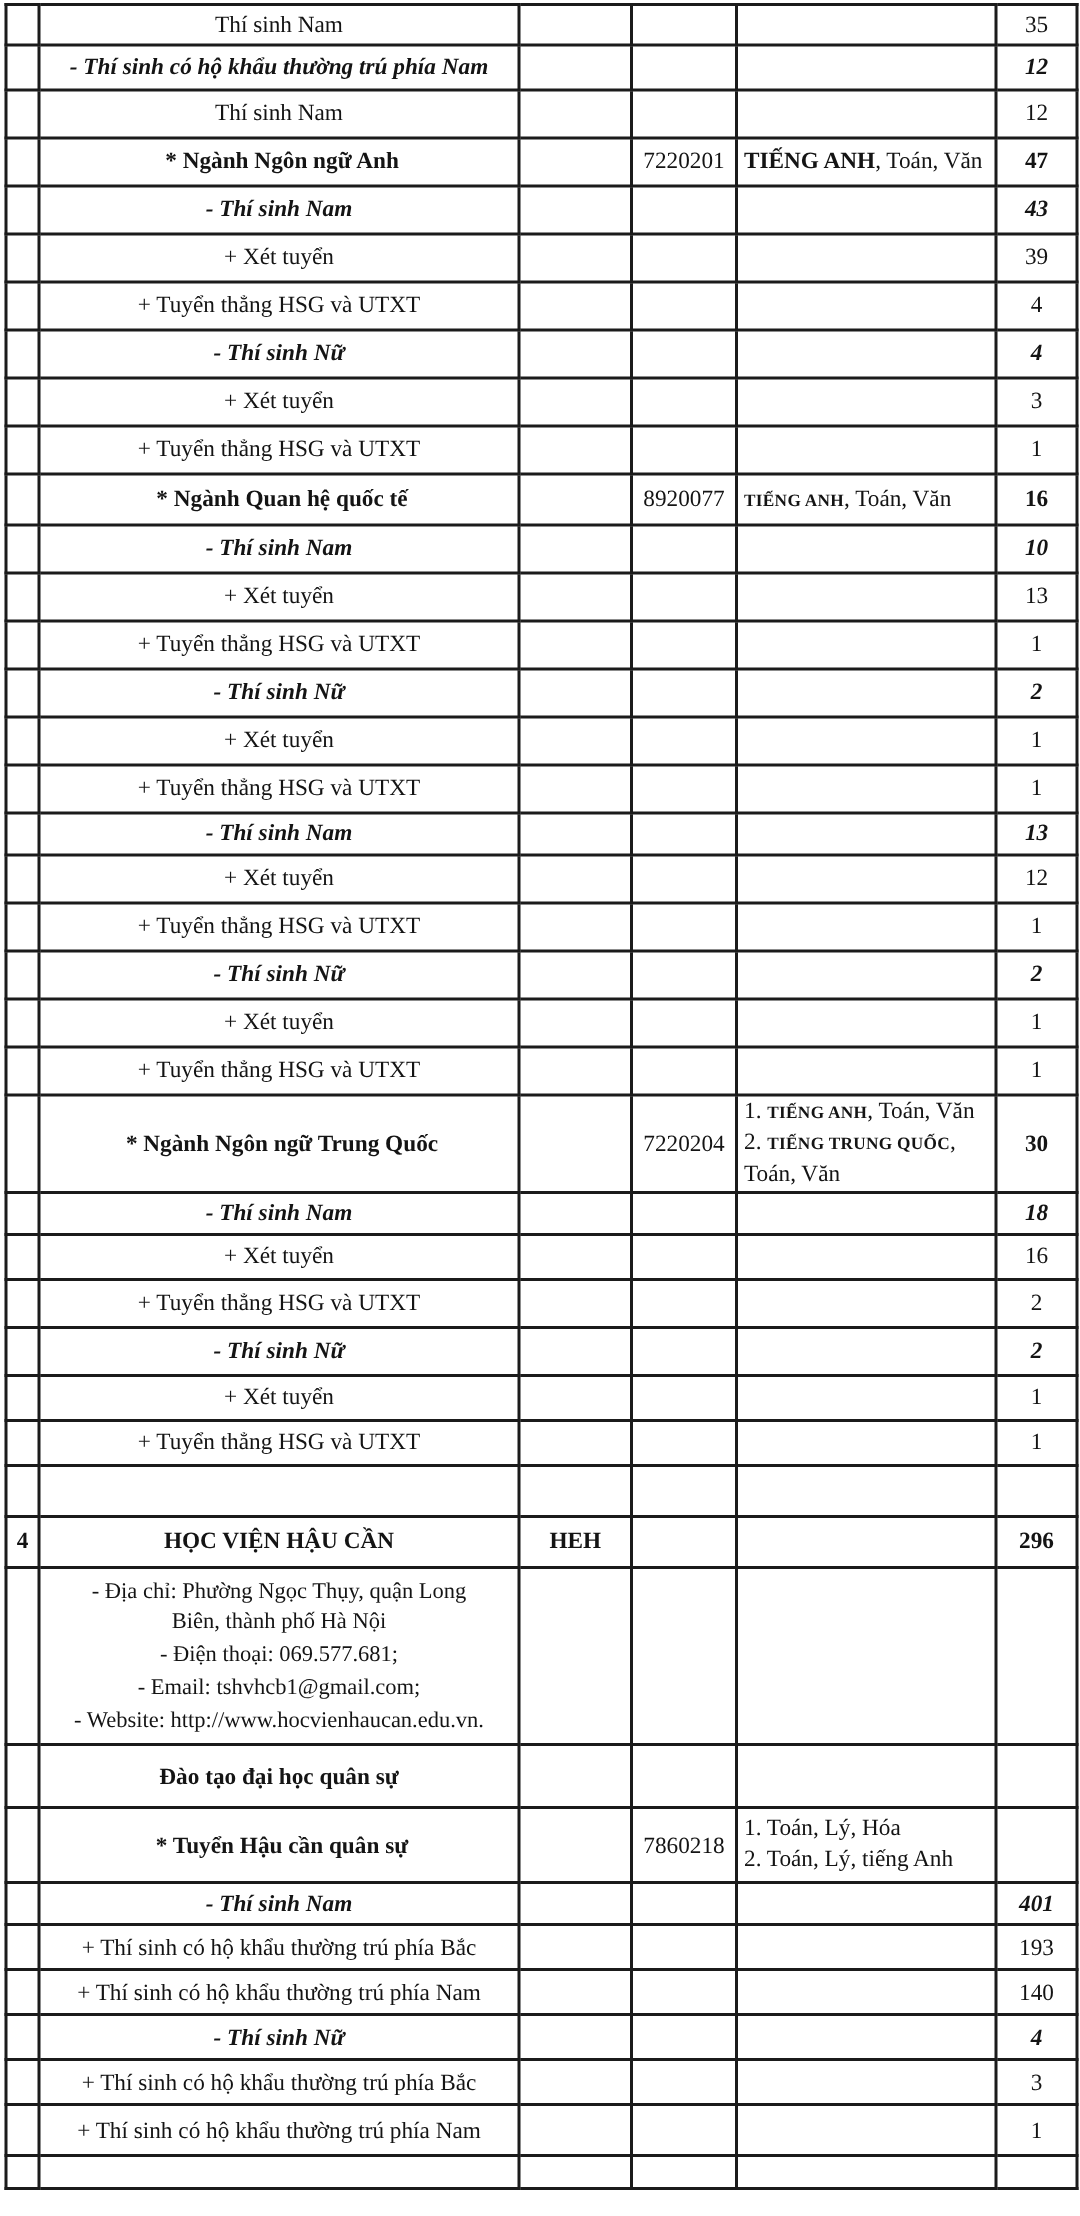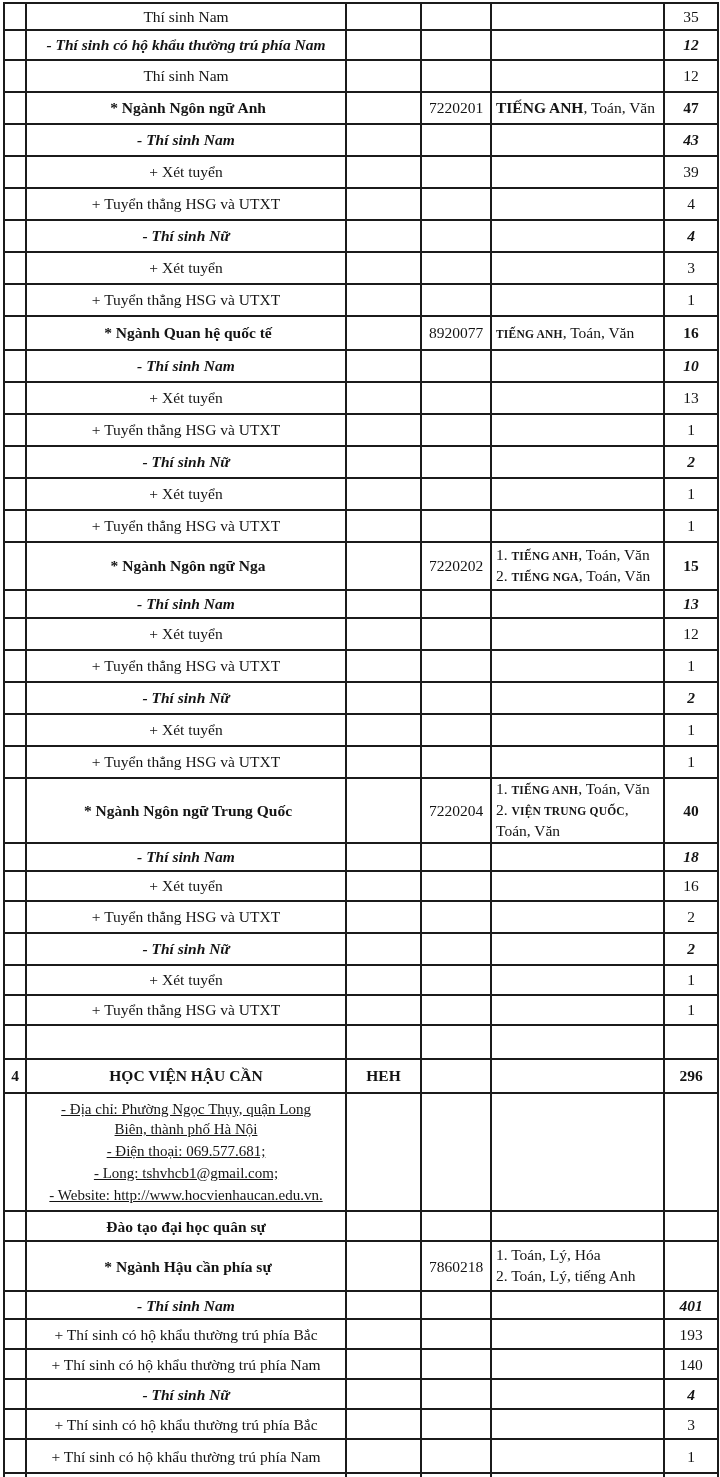--- a/index.html
+++ b/index.html
@@ -23,21 +23,21 @@
   .s2{font-weight:bold;}
   tr.k-group td.c-name,tr.k-group td.c-quota{font-weight:bold;font-style:italic;}
   tr.k-major td.c-name,tr.k-major td.c-quota{font-weight:bold;}
   tr.k-major td.c-name{padding-left:8px;}
   tr.k-univ td{font-weight:bold;}
   tr.k-section td.c-name{font-weight:bold;}
   tr.k-info td.c-name{
     white-space:normal;vertical-align:middle;padding:4px 4px 4px 4px;
     font-size:15px;line-height:1.38;
   }
-  tr.k-info td.c-name .info-line{margin:1px 17px;text-decoration:underline;}
+  tr.k-info td.c-name .info-line{margin:1px 17px;}
 </style>
 </head>
 <body>
 
 <table class="qt">
   <colgroup>
     <col style="width:22px">
     <col style="width:320px">
     <col style="width:75px">
     <col style="width:70px">
@@ -178,31 +178,20 @@
         <td class="c-quota">1</td>
       </tr>
       <tr class="k-plain" style="height: 32px;">
         <td class="c-stt"></td>
         <td class="c-name">+ Tuyển thẳng HSG và UTXT</td>
         <td class="c-school"></td>
         <td class="c-code"></td>
         <td class="c-subj"></td>
         <td class="c-quota">1</td>
       </tr>
-      <tr class="k-major" style="height: 48px;">
-        <td class="c-stt"></td>
-        <td class="c-name">* Ngành Ngôn ngữ Nga</td>
-        <td class="c-school"></td>
-        <td class="c-code">7220202</td>
-        <td class="c-subj">
-          <div class="subj-line">1. <span class="s1">TIẾNG ANH</span>, Toán, Văn</div>
-          <div class="subj-line">2. <span class="s1">TIẾNG NGA</span>, Toán, Văn</div>
-        </td>
-        <td class="c-quota">15</td>
-      </tr>
       <tr class="k-group" style="height: 28px;">
         <td class="c-stt"></td>
         <td class="c-name">- Thí sinh Nam</td>
         <td class="c-school"></td>
         <td class="c-code"></td>
         <td class="c-subj"></td>
         <td class="c-quota">13</td>
       </tr>
       <tr class="k-plain" style="height: 32px;">
         <td class="c-stt"></td>
@@ -244,23 +233,23 @@
         <td class="c-subj"></td>
         <td class="c-quota">1</td>
       </tr>
       <tr class="k-major" style="height: 62px;">
         <td class="c-stt"></td>
         <td class="c-name">* Ngành Ngôn ngữ Trung Quốc</td>
         <td class="c-school"></td>
         <td class="c-code">7220204</td>
         <td class="c-subj">
           <div class="subj-line">1. <span class="s1">TIẾNG ANH</span>, Toán, Văn</div>
-          <div class="subj-line">2. <span class="s1">VIỆN TRUNG QUỐC</span>, Toán, Văn</div>
+          <div class="subj-line">2. <span class="s1">TIẾNG TRUNG QUỐC</span>, Toán, Văn</div>
         </td>
-        <td class="c-quota">40</td>
+        <td class="c-quota">30</td>
       </tr>
       <tr class="k-group" style="height: 28px;">
         <td class="c-stt"></td>
         <td class="c-name">- Thí sinh Nam</td>
         <td class="c-school"></td>
         <td class="c-code"></td>
         <td class="c-subj"></td>
         <td class="c-quota">18</td>
       </tr>
       <tr class="k-plain" style="height: 30px;">
@@ -317,39 +306,39 @@
         <td class="c-school">HEH</td>
         <td class="c-code"></td>
         <td class="c-subj"></td>
         <td class="c-quota">296</td>
       </tr>
       <tr class="k-info" style="height: 106px;">
         <td class="c-stt"></td>
         <td class="c-name">
           <div class="info-line">- Địa chỉ: Phường Ngọc Thụy, quận Long Biên, thành phố Hà Nội</div>
           <div class="info-line">- Điện thoại: 069.577.681;</div>
-          <div class="info-line">- Long: tshvhcb1@gmail.com;</div>
+          <div class="info-line">- Email: tshvhcb1@gmail.com;</div>
           <div class="info-line">- Website: http://www.hocvienhaucan.edu.vn.</div>
         </td>
         <td class="c-school"></td>
         <td class="c-code"></td>
         <td class="c-subj"></td>
         <td class="c-quota"></td>
       </tr>
-      <tr class="k-section" style="height: 30px; padding-left: 20px;">
+      <tr class="k-section" style="height: 42px; padding-left: 20px;">
         <td class="c-stt"></td>
         <td class="c-name">Đào tạo đại học quân sự</td>
         <td class="c-school"></td>
         <td class="c-code"></td>
         <td class="c-subj"></td>
         <td class="c-quota"></td>
       </tr>
       <tr class="k-major" style="height: 50px;">
         <td class="c-stt"></td>
-        <td class="c-name">* Ngành Hậu cần phía sự</td>
+        <td class="c-name">* Tuyển Hậu cần quân sự</td>
         <td class="c-school"></td>
         <td class="c-code">7860218</td>
         <td class="c-subj">
           <div class="subj-line">1. Toán, Lý, Hóa</div>
           <div class="subj-line">2. Toán, Lý, tiếng Anh</div>
         </td>
         <td class="c-quota"></td>
       </tr>
       <tr class="k-group" style="height: 28px;">
         <td class="c-stt"></td>

